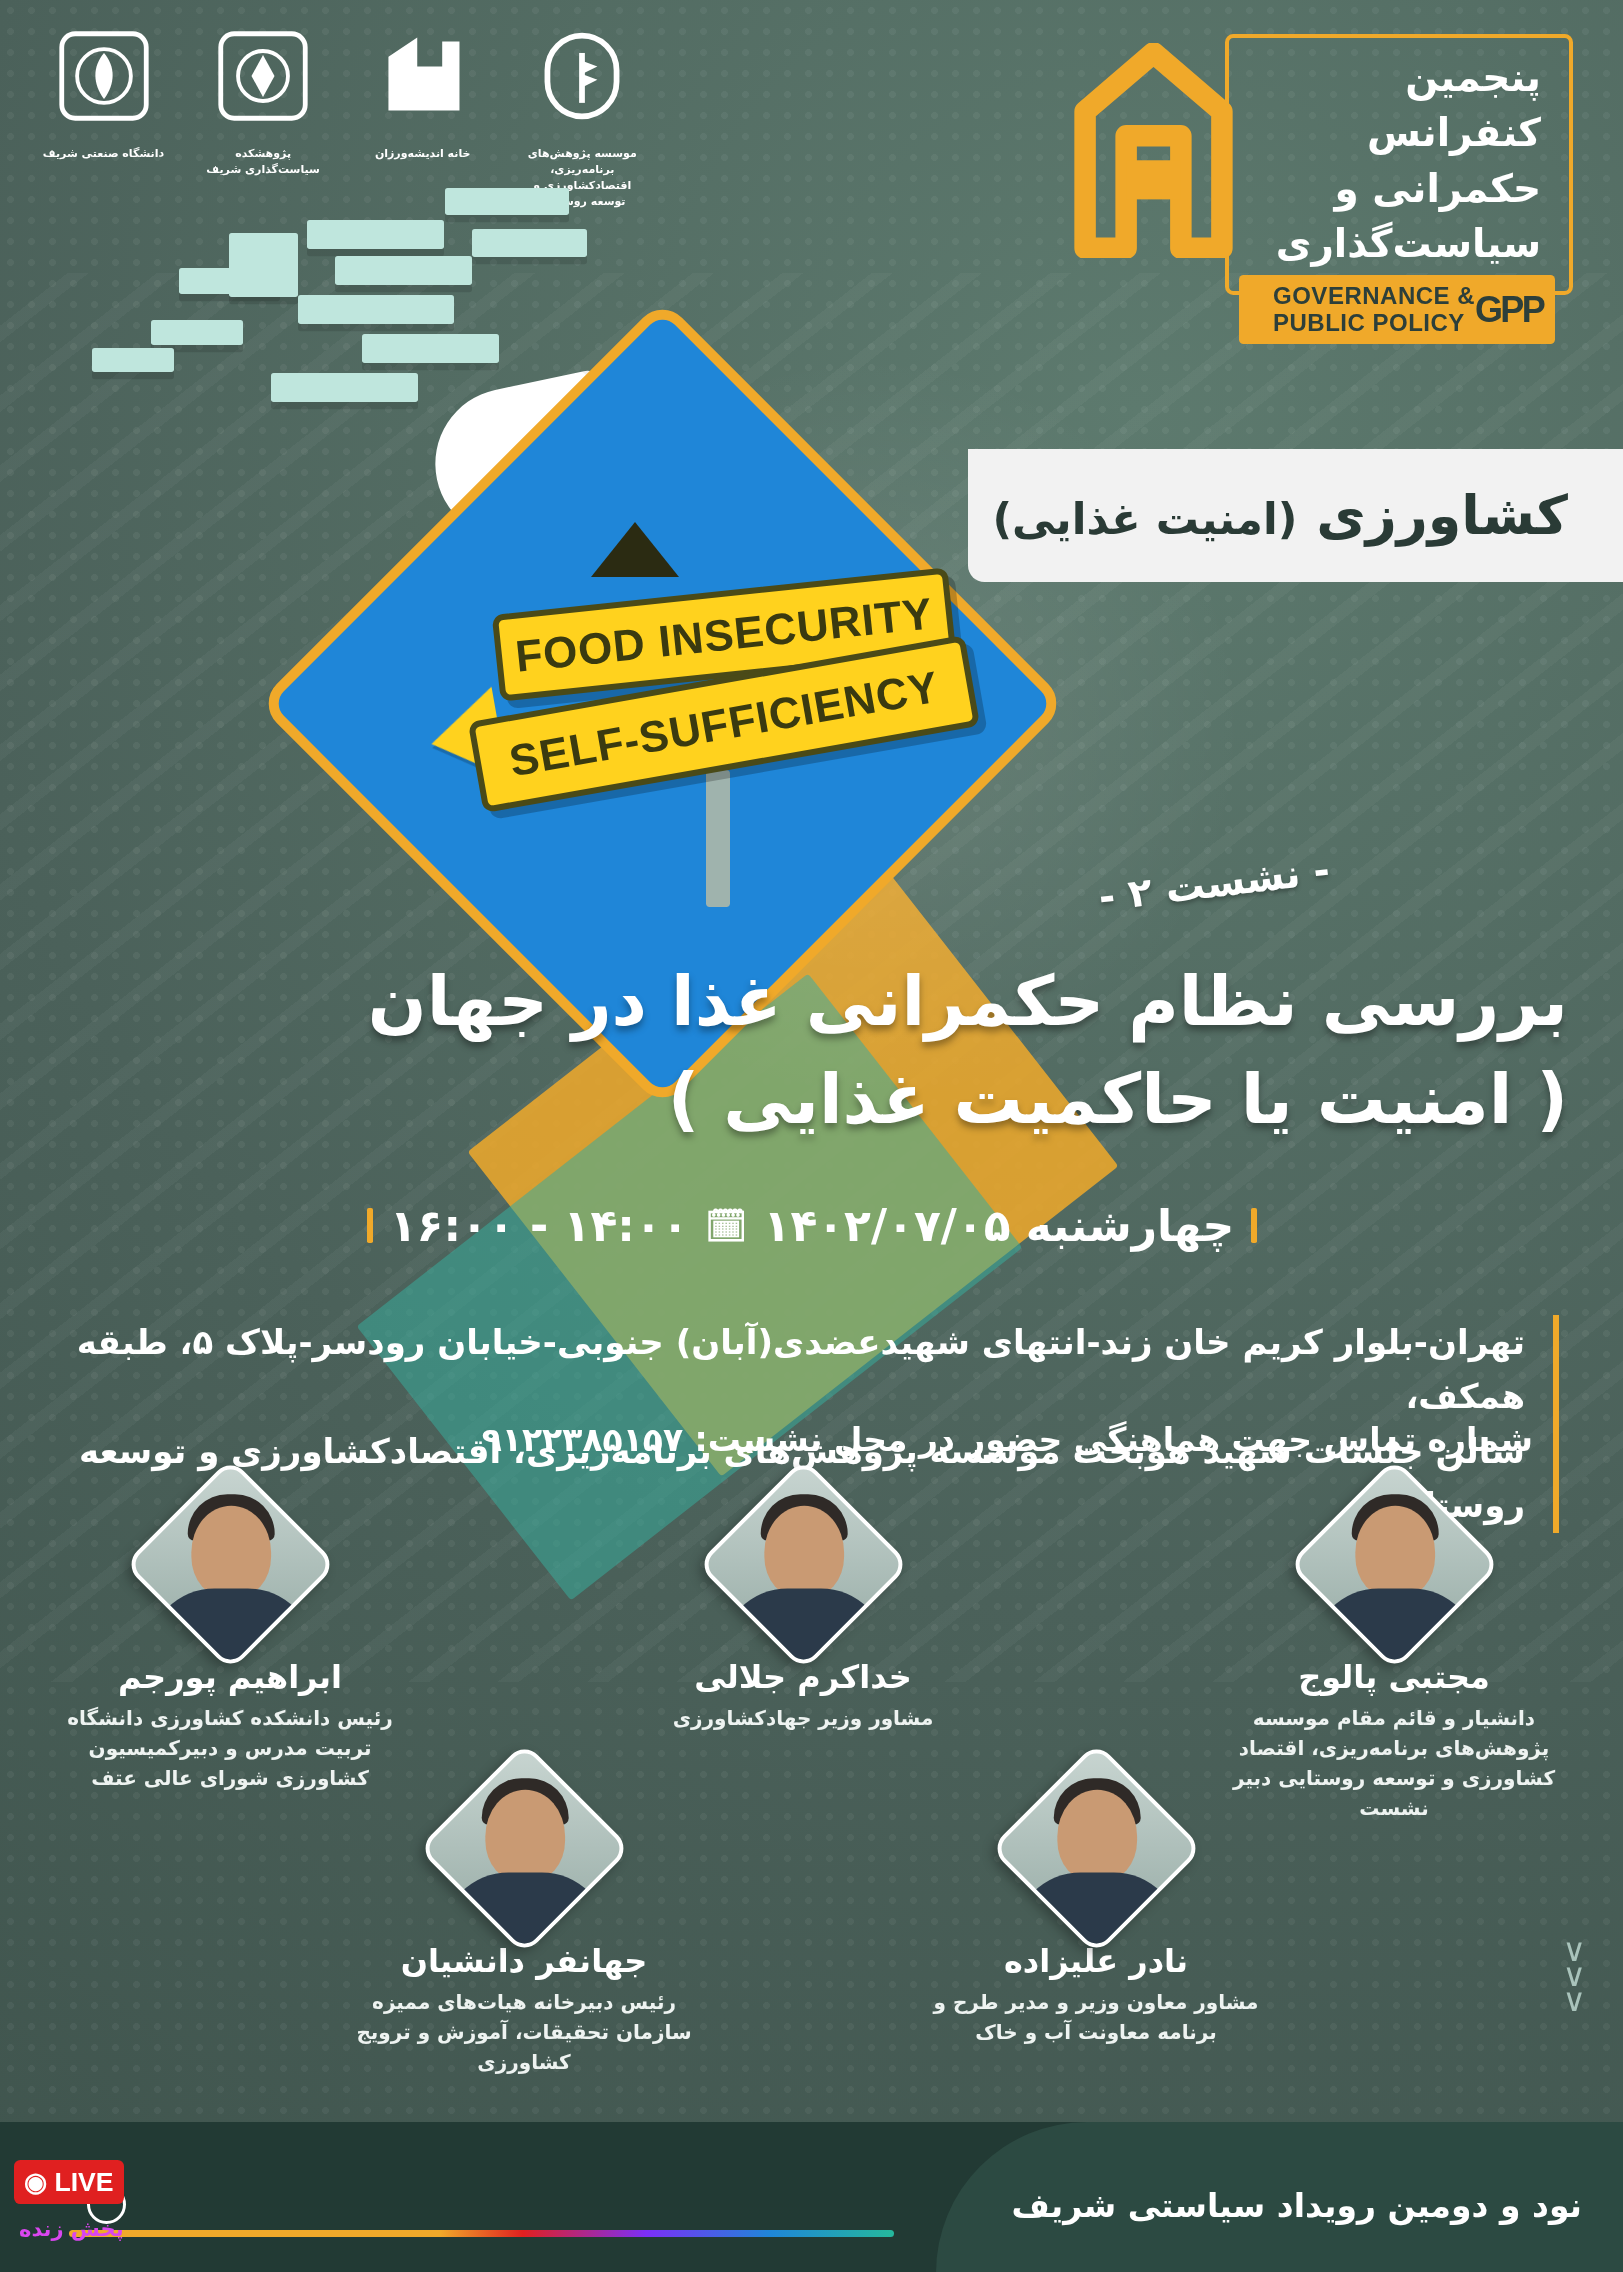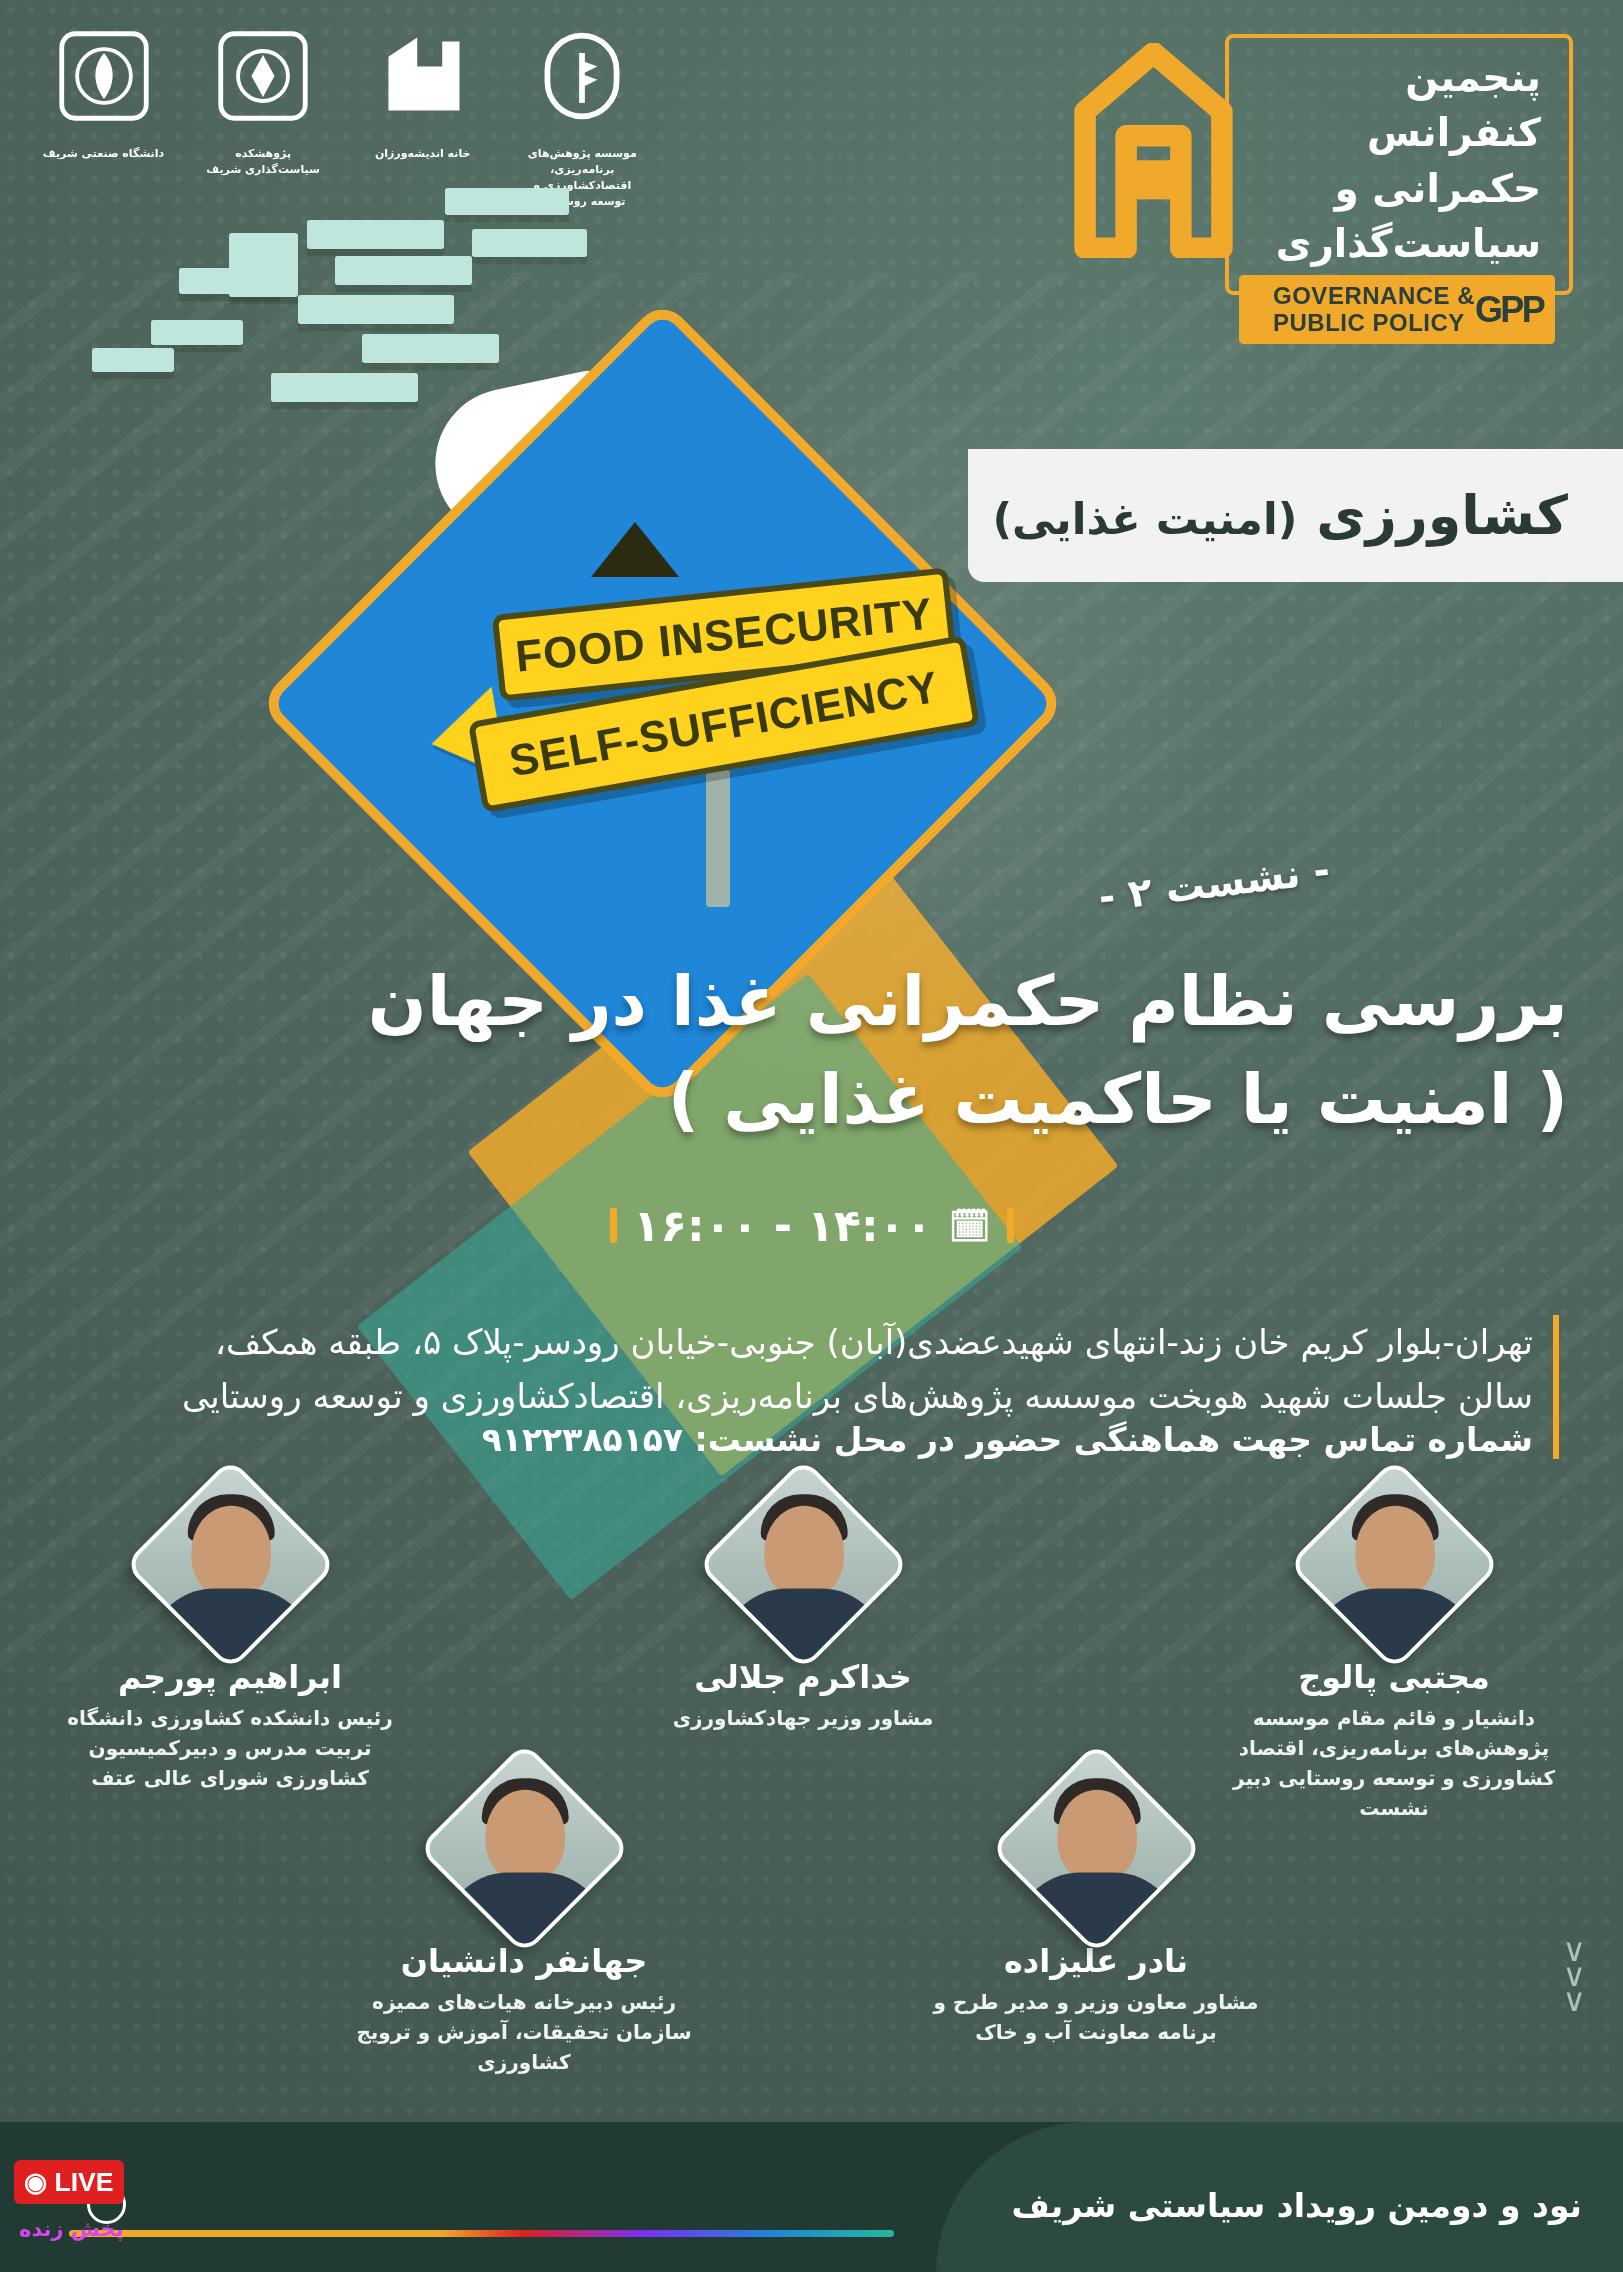--- a/index.html
+++ b/index.html
@@ -236,22 +236,22 @@
     font-size: 44px; font-weight: bold;
     display: flex; align-items: center; justify-content: center; gap: 16.5px;
   }
   .bar-o { display: inline-block; width: 6.4px; height: 35px; background: #f0a92a; border-radius: 1.8px; }
   .ico { font-size: 33px; }
 
   
   .addr {
     position: absolute; right: 64px; top: 1315px;
     width: 1493px; direction: rtl; text-align: right;
-    font-size: 34px; font-weight: normal; line-height: 1.6;
-    padding-right: 20px;
+    font-size: 34px; font-weight: bold; line-height: 1.6;
+    padding-right: 28px;
     border-right: 6.4px solid #f0a92a;
   }
   .phone {
     position: absolute; right: 64px; top: 1420px;
     width: 1493px; direction: rtl; text-align: right;
     font-size: 33px; font-weight: bold;
     padding-right: 20px;
     border-right: 6.4px solid #f0a92a;
   }
 
@@ -455,20 +455,21 @@
 
 <div class="session-no">- نشست ۲ -</div>
 
 <div class="main-title">
   <div>بررسی نظام حکمرانی غذا در جهان</div>
   <div>( امنیت یا حاکمیت غذایی )</div>
 </div>
 
 <div class="datetime">
   <span class="bar-o"></span>
+  <span>چهارشنبه ۱۴۰۲/۰۷/۰۵</span>
   <span class="ico">🗓</span>
   <span>۱۴:۰۰ - ۱۶:۰۰</span>
   <span class="bar-o"></span>
 </div>
 
 <div class="addr">
   <div>تهران-بلوار کریم خان زند-انتهای شهیدعضدی(آبان) جنوبی-خیابان رودسر-پلاک ۵، طبقه همکف،</div>
   <div>سالن جلسات شهید هوبخت موسسه پژوهش‌های برنامه‌ریزی، اقتصادکشاورزی و توسعه روستایی</div>
 </div>
 <div class="phone">شماره تماس جهت هماهنگی حضور در محل نشست:  ۹۱۲۲۳۸۵۱۵۷</div>

